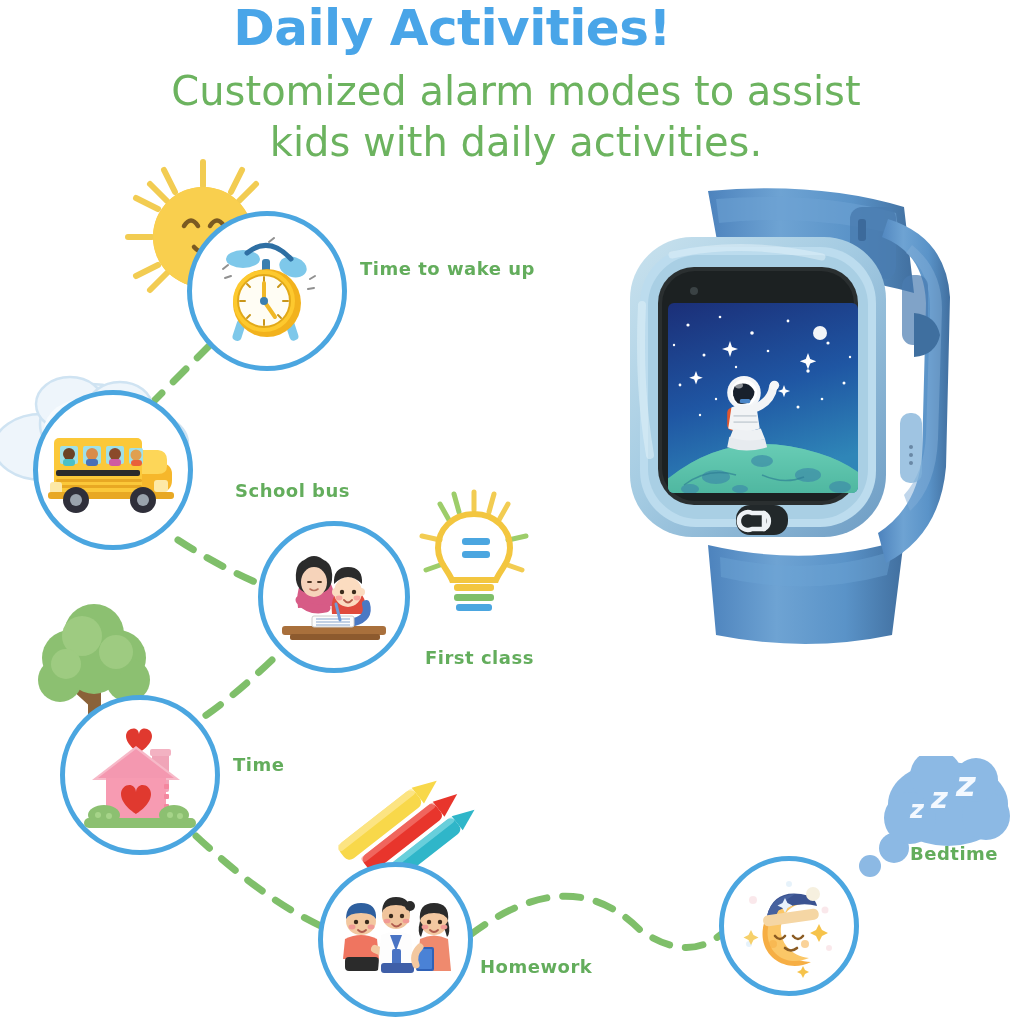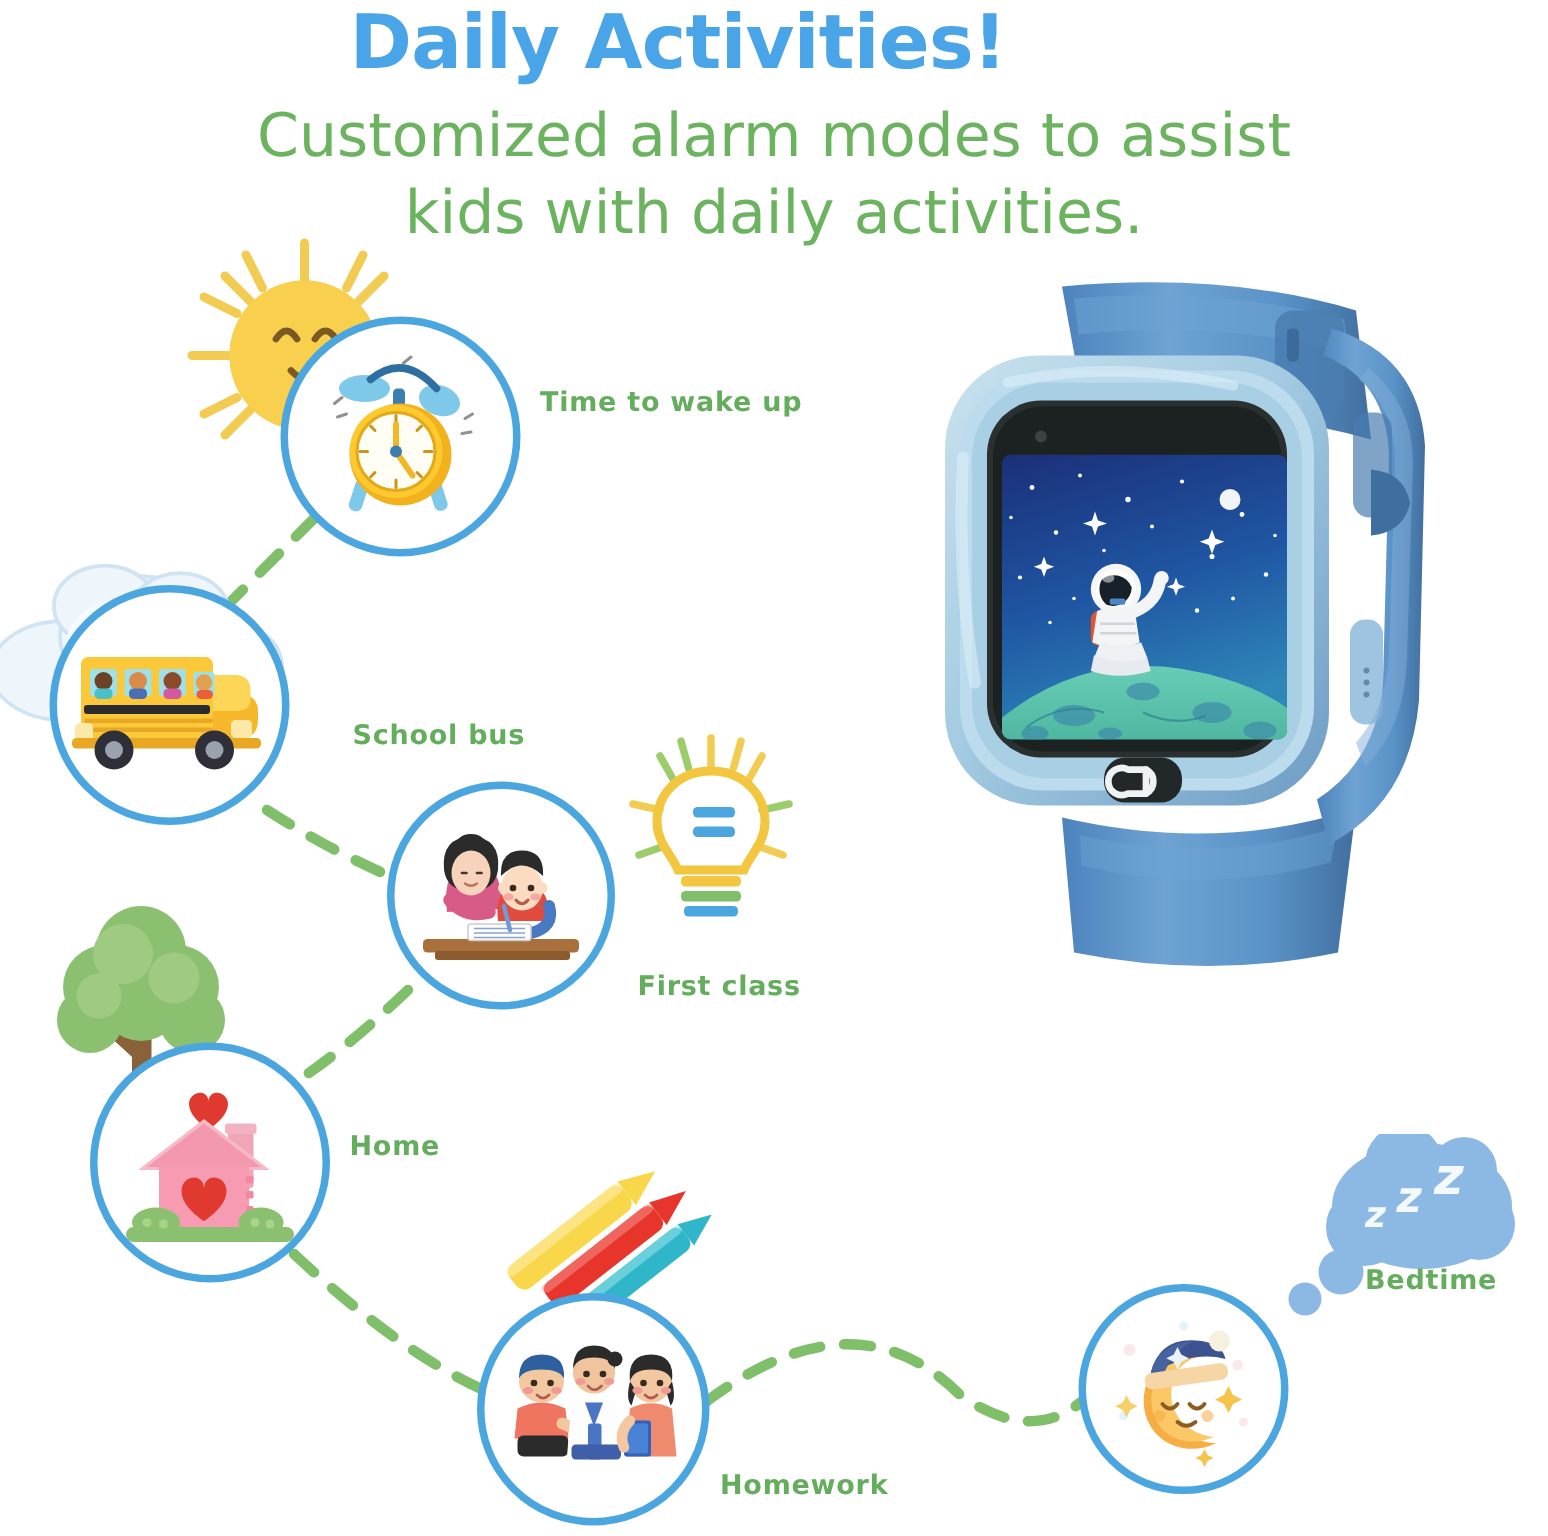--- a/index.html
+++ b/index.html
@@ -316,21 +316,21 @@
         <ellipse cx="96" cy="99" rx="15" ry="10"></ellipse>
       </g>
       <g fill="#a6d489">
         <circle cx="20" cy="99" r="3"></circle>
           <circle cx="31" cy="100" r="3"></circle>
         <circle cx="92" cy="99" r="3"></circle>
           <circle cx="102" cy="100" r="3"></circle>
       </g>
     </svg>
   </div>
-  <div class="lbl" style="left:233px;top:754px;">Home</div>
+  <div class="lbl" style="left:233px;top:754px;">Time</div>
 
   <div class="node" style="left:318px;top:862px;width:155px;height:155px;">
     <svg width="122" height="98" viewBox="0 0 122 98">
 
       <ellipse cx="26" cy="30" rx="15" ry="14" fill="#f3c8a0"></ellipse>
       <path d="M11 28 q0 -16 15 -16 q16 0 15 16 q-3 -6 -15 -6 q-12 0 -15 6z" fill="#2e5f9e"></path>
       <g fill="#3a2a1c">
           <circle cx="21" cy="31" r="2.2"></circle>
           <circle cx="32" cy="31" r="2.2"></circle>
         </g>
@@ -366,21 +366,21 @@
         </g>
       <ellipse cx="90" cy="36" rx="3.4" ry="2.3" fill="#f19a94"></ellipse>
       <ellipse cx="109" cy="36" rx="3.4" ry="2.3" fill="#f19a94"></ellipse>
       <path d="M95 39 q4 4 8 0" fill="none" stroke="#b05c4e" stroke-width="1.8" stroke-linecap="round"></path>
       <path d="M85 48 q14 -7 28 0 l3 32 h-34 z" fill="#ef8a6e"></path>
       <rect x="81" y="56" width="18" height="24" rx="2" fill="#2f62b8"></rect>
       <rect x="83" y="58" width="14" height="20" rx="1" fill="#4a82d6"></rect>
       <path d="M85 56 q-8 8 -4 18" fill="none" stroke="#f3c8a0" stroke-width="7" stroke-linecap="round"></path>
     </svg>
   </div>
-  <div class="lbl" style="left:480px;top:980px;">Homework</div>
+  <div class="lbl" style="left:480px;top:956px;">Homework</div>
 
   <div class="node" style="left:719px;top:856px;width:140px;height:140px;">
     <svg width="112" height="112" viewBox="0 0 112 112">
       <g opacity=".5">
         <circle cx="20" cy="30" r="4" fill="#f6d3d8"></circle>
         <circle cx="92" cy="40" r="3.5" fill="#f6d3d8"></circle>
         <circle cx="16" cy="74" r="3" fill="#cfe6f7"></circle>
         <circle cx="96" cy="78" r="3" fill="#f6d3d8"></circle>
         <circle cx="56" cy="14" r="3" fill="#cfe6f7"></circle>
       </g>

